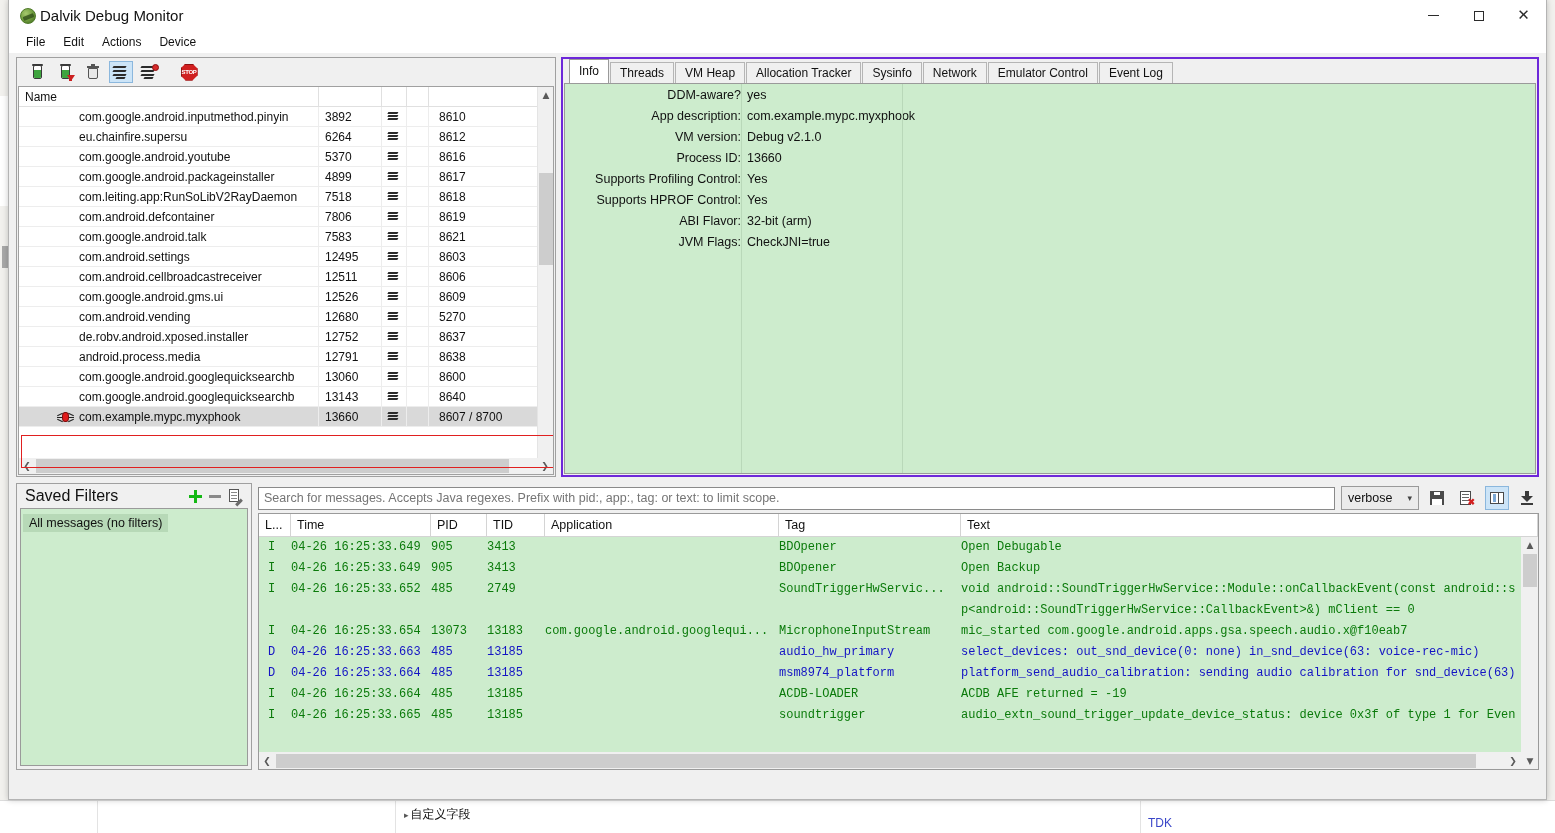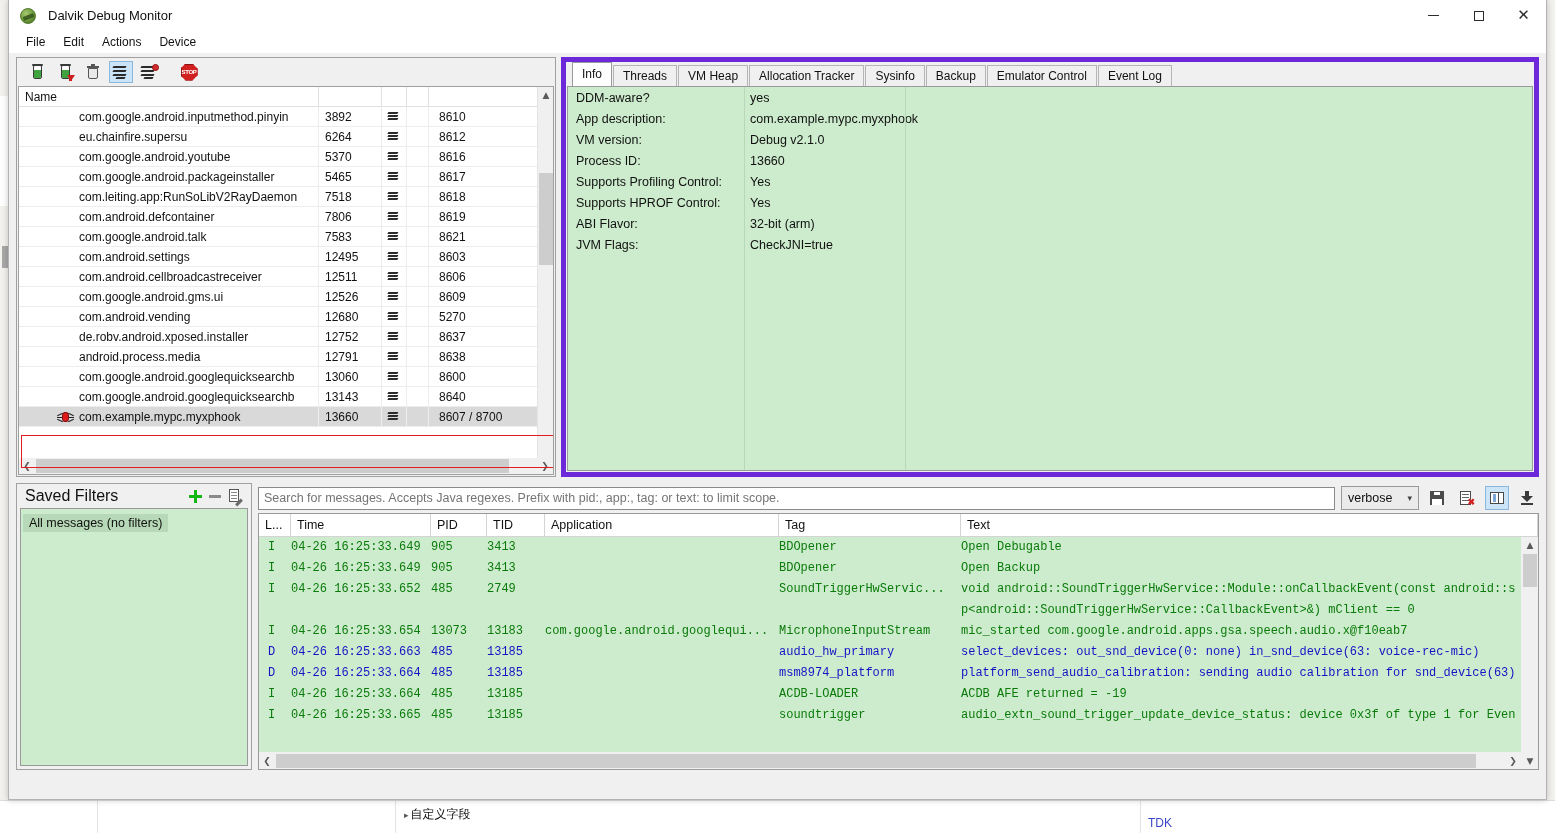--- a/index.html
+++ b/index.html
@@ -52,21 +52,21 @@
   }
   .title-icon {
     width: 16px; height: 16px; margin-left: 11px; border-radius: 50%;
     background: radial-gradient(circle at 35% 32%, #a7c96f 0%, #6c9a3b 55%, #3e6420 100%);
     border: 1px solid #4e7a28; position: relative; flex: none;
   }
   .title-icon:after{
     content:""; position:absolute; left:2px; top:6px; width:11px; height:4px;
     background:#2e4a18; transform: rotate(-22deg); border-radius:1px; opacity:.75;
   }
-  .title-text { margin-left: 12px; font-size: 13px; color: #111; }
+  .title-text { margin-left: 4px; font-size: 15px; color: #111; }
   .win-btns { position: absolute; right: 0; top: 0; height: 31px; display: flex; }
   .win-btn {
     width: 45px; height: 31px; display: flex; align-items: center; justify-content: center;
     font-size: 13px; color: #2b2b2b;
   }
   .glyph-min { width: 11px; height: 1px; background: #2b2b2b; }
   .glyph-max { width: 10px; height: 10px; border: 1px solid #2b2b2b; }
   .glyph-close { font-size: 15px; line-height: 1; font-family:"DejaVu Sans", sans-serif; }
 
   .menubar {
@@ -176,21 +176,21 @@
   }
   .hscroll .lf, .hscroll .rt {
     position:absolute; top:0; width:16px;height:16px;color:#5a5a5a;
     display:flex;align-items:center;justify-content:center;font-size:9px;
     font-family:"DejaVu Sans", sans-serif;
   }
   .hscroll .lf{left:0;} .hscroll .rt{right:0;}
   .hscroll .thumb{position:absolute;top:1px;height:14px;background:#cdcdcd;}
 
   
-  .info { flex: 1; display: flex; flex-direction: column; border:5px solid #6d28d9; background:#f0f0f0;}
+  .info { flex: 1; display: flex; flex-direction: column; border:2px solid #6d28d9; background:#f0f0f0;text-align:right;}
   .tabs { height: 24px; display: flex; align-items: flex-end; padding-left: 6px; background: #f0f0f0; flex: none; }
   .tab {
     height: 21px; line-height: 20px; padding: 0 9px; font-size: 12px; color: #111;
     background: #f0f0f0; border: 1px solid #b5b5b5; border-bottom: none; margin-right: 1px;
   }
   .tab.active { background: #ffffff; height: 24px; line-height: 23px; border-color:#9a9a9a; position: relative; z-index:2;}
   .info-body {
     flex: 1; background: #cdeccd; border: 1px solid #9a9a9a; margin: 0 1px 1px 1px;
     position: relative; overflow: hidden;
   }
@@ -425,21 +425,21 @@
                       <i></i>
                       <i></i>
                       <i></i>
                     </span>
                   </div>
                   <div class="c c-gap"></div>
                   <div class="c c-port">8616</div>
                 </div>
                 <div class="dev-row">
                   <div class="c c-name">com.google.android.packageinstaller</div>
-                  <div class="c c-pid">5465</div>
+                  <div class="c c-pid">4899</div>
                   <div class="c c-thr">
                     <span class="thr-mini">
                       <i></i>
                       <i></i>
                       <i></i>
                     </span>
                   </div>
                   <div class="c c-gap"></div>
                   <div class="c c-port">8617</div>
                 </div>
@@ -625,21 +625,21 @@
           </div>
         </div>
 
         <div class="info">
           <div class="tabs" id="info-tabs">
               <div class="tab active">Info</div>
               <div class="tab">Threads</div>
               <div class="tab">VM Heap</div>
               <div class="tab">Allocation Tracker</div>
               <div class="tab">Sysinfo</div>
-              <div class="tab">Backup</div>
+              <div class="tab">Network</div>
               <div class="tab">Emulator Control</div>
               <div class="tab">Event Log</div>
             </div>
           <div class="info-body">
             <div class="info-col-sep" style="left:176px"></div>
             <div class="info-col-sep" style="left:337px"></div>
             <div id="info-rows">
                 <div class="info-row">
                   <div class="info-label">DDM-aware?</div>
                   <div class="info-value">yes</div>

